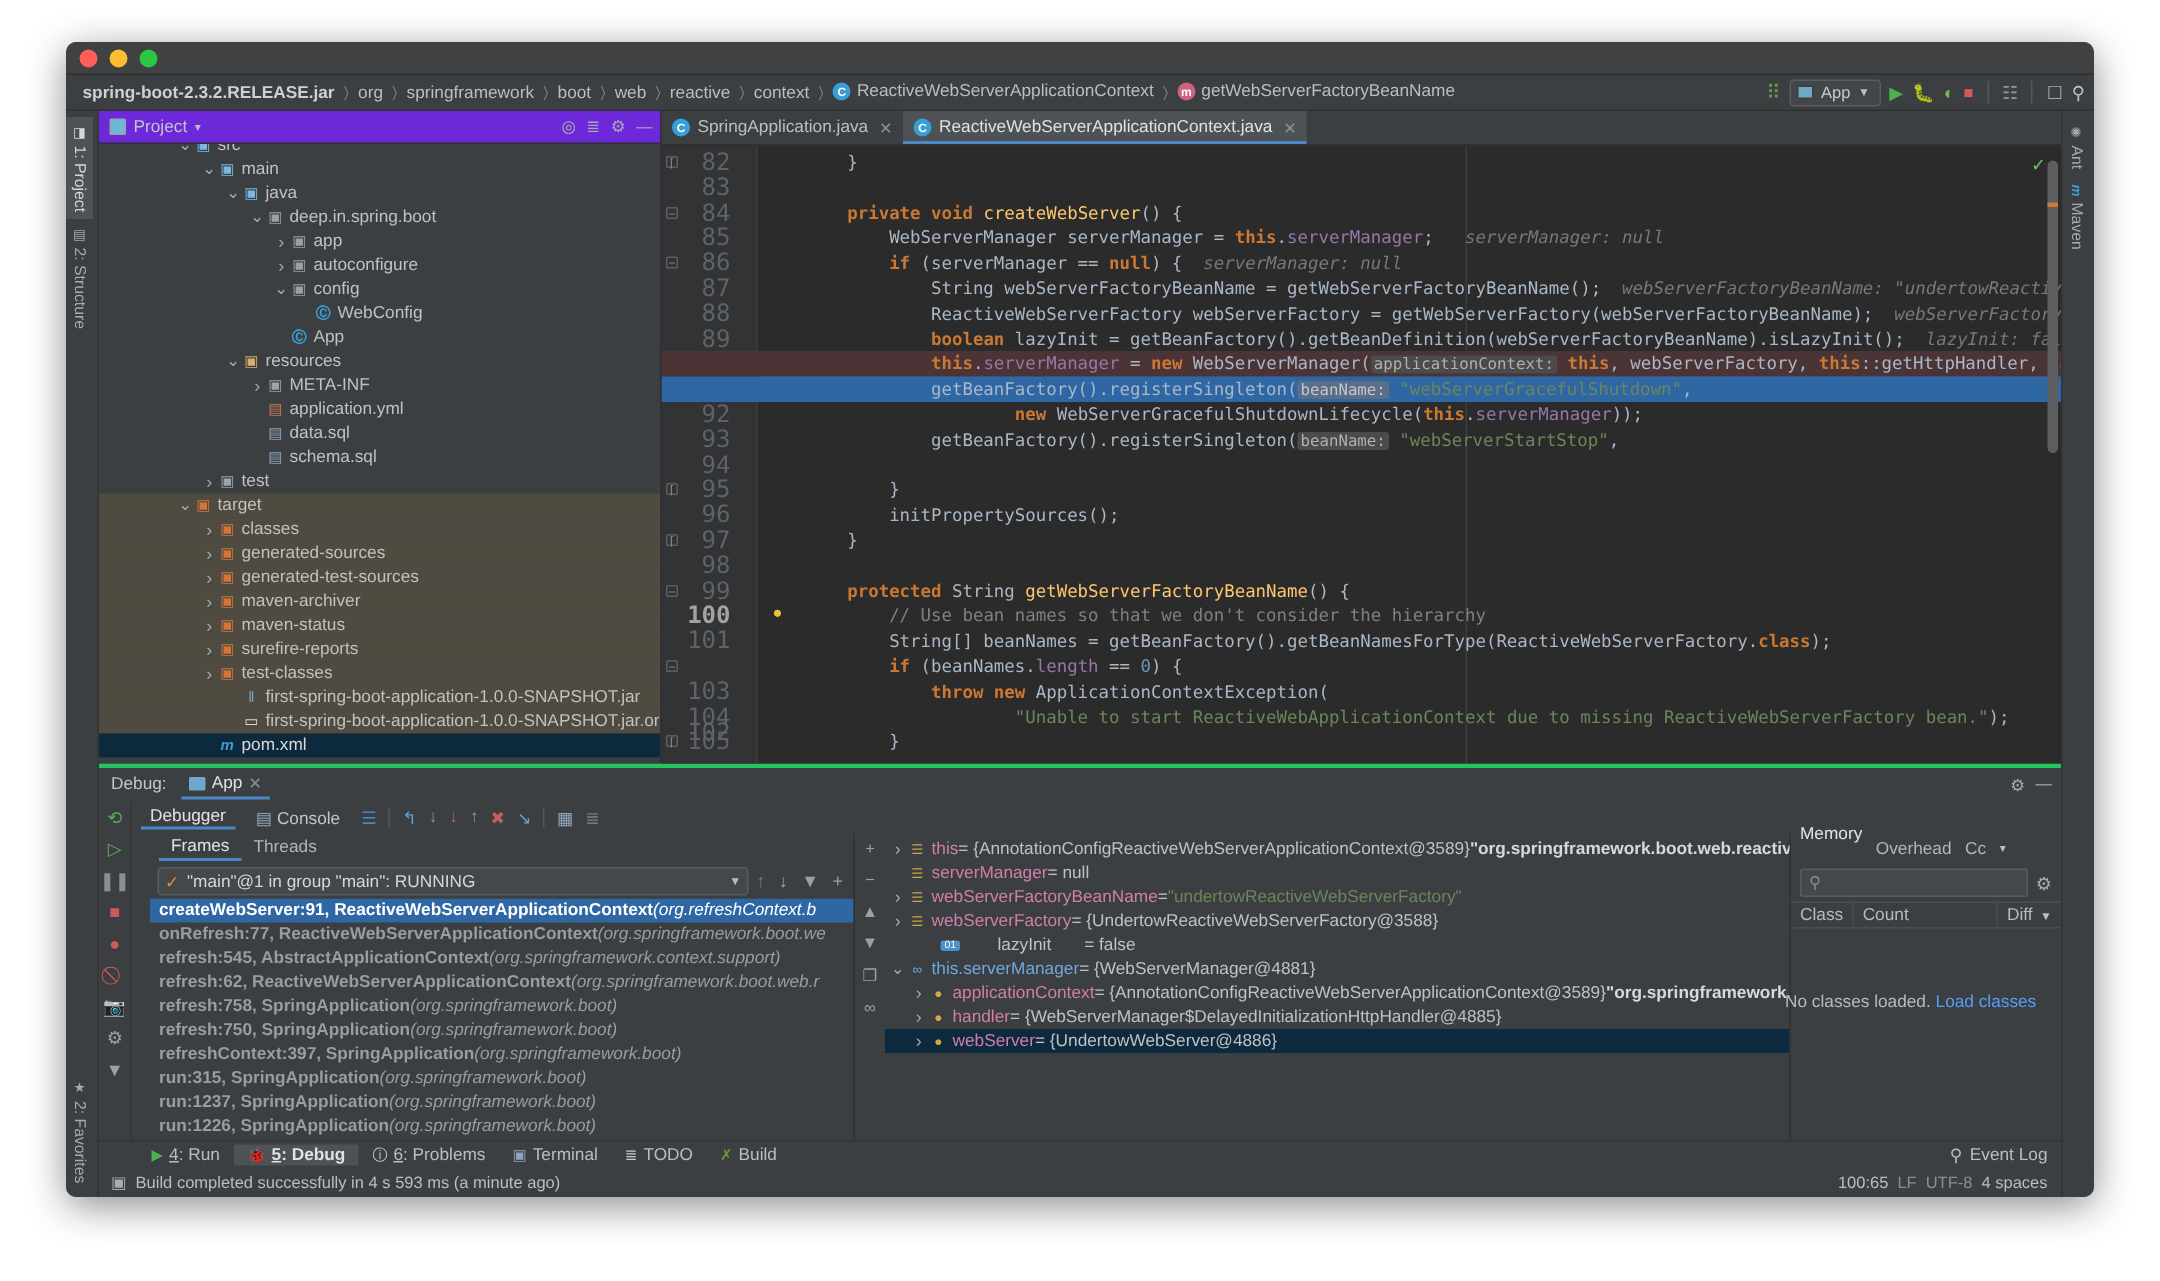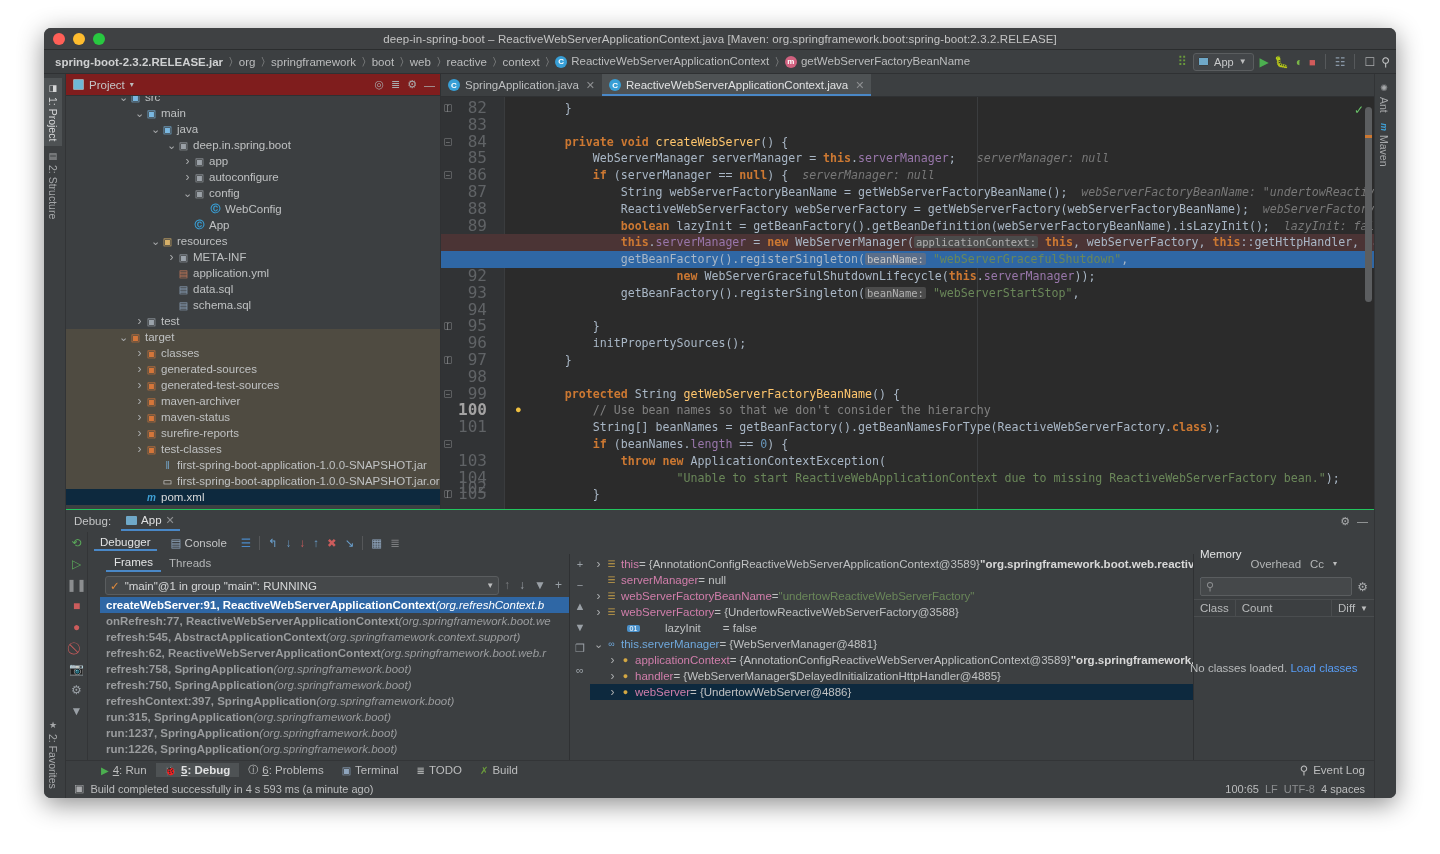--- a/index.html
+++ b/index.html
@@ -90,21 +90,21 @@
   }
   .vtab.sel { background:#4e5254; color:#d6d7d8; }
   .vicon { font-size:9px; }
 
   .center { flex:1; display:flex; flex-direction:column; min-width:0; }
   .upper { flex:0 0 435px; display:flex; min-height:0; }
 
   
   .project {
     width: 375px; flex:0 0 375px;
-    background:#7f1d1d; display:flex; flex-direction:column;
+    background:#6d28d9; display:flex; flex-direction:column;
     border-right:1px solid #2f3133;
   }
   .proj-head {
     height:22px; display:flex; align-items:center;
     padding:0 5px 0 7px; font-size:11.5px; color:#c4c5c6;
     border-bottom:1px solid #2f3133;
   }
   .proj-head .lbl { display:flex; align-items:center; gap:5px; }
   .sqicon { width:11px; height:11px; border:1px solid #9aa0a6; background:#6fb7d6; border-radius:1px; }
   .caret { font-size:8px; color:#bcbdbe; }
@@ -178,21 +178,21 @@
              border:1px solid #5c5e60; line-height:7px; text-align:center; border-radius:1px; }
   .vline { position:absolute; top:0; bottom:0; width:1px; background:#3b3d3f; }
 
   .scroll-v { position:absolute; right:2px; width:7px; background:#5c5e60; border-radius:4px; }
   .err-mark { position:absolute; right:2px; width:7px; height:3px; }
 
   .check { position:absolute; right:10px; top:6px; color:#68c268; font-size:12px; }
 
   
   .debug { flex:1; display:flex; flex-direction:column; min-height:0; background:#3c3f41;
-           border-top:1px solid #22c55e; }
+           border-top:3px solid #22c55e; }
   .dbg-head { height:22px; flex:0 0 22px; display:flex; align-items:center;
               padding:0 6px 0 8px; font-size:11.5px; color:#c4c5c6; }
   .dbg-head .sp { flex:1; }
   .dbg-tab { display:flex; align-items:center; gap:4px; margin-left:10px;
              border-bottom:2px solid #4a88c7; padding:2px 5px 2px; color:#e0e1e2; }
 
   .dbg-main { flex:1; display:flex; min-height:0; }
   .dbg-vtool { width:22px; flex:0 0 22px; background:#3c3f41; display:flex; flex-direction:column;
                align-items:center; padding-top:4px; gap:7px; border-right:1px solid #333537; }
   .dtool { font-size:12px; color:#9aa0a6; }
@@ -273,21 +273,20 @@
 
 <div class="screen">
 <div class="window">
 
   <div class="titlebar">
     <div class="traffic">
       <div class="dot r"></div>
       <div class="dot y"></div>
       <div class="dot g"></div>
     </div>
-    <div class="title-text">deep-in-spring-boot – ReactiveWebServerApplicationContext.java [Maven: org.springframework.boot:spring-boot:2.3.2.RELEASE]</div>
   </div>
 
   <div class="navbar">
     <div class="crumbs" id="crumbs">
           <span class="crumb strong"><span>spring-boot-2.3.2.RELEASE.jar</span></span>
           <span class="crumb-sep">〉</span>
           <span class="crumb"><span>org</span></span>
           <span class="crumb-sep">〉</span>
           <span class="crumb"><span>springframework</span></span>
           <span class="crumb-sep">〉</span>

